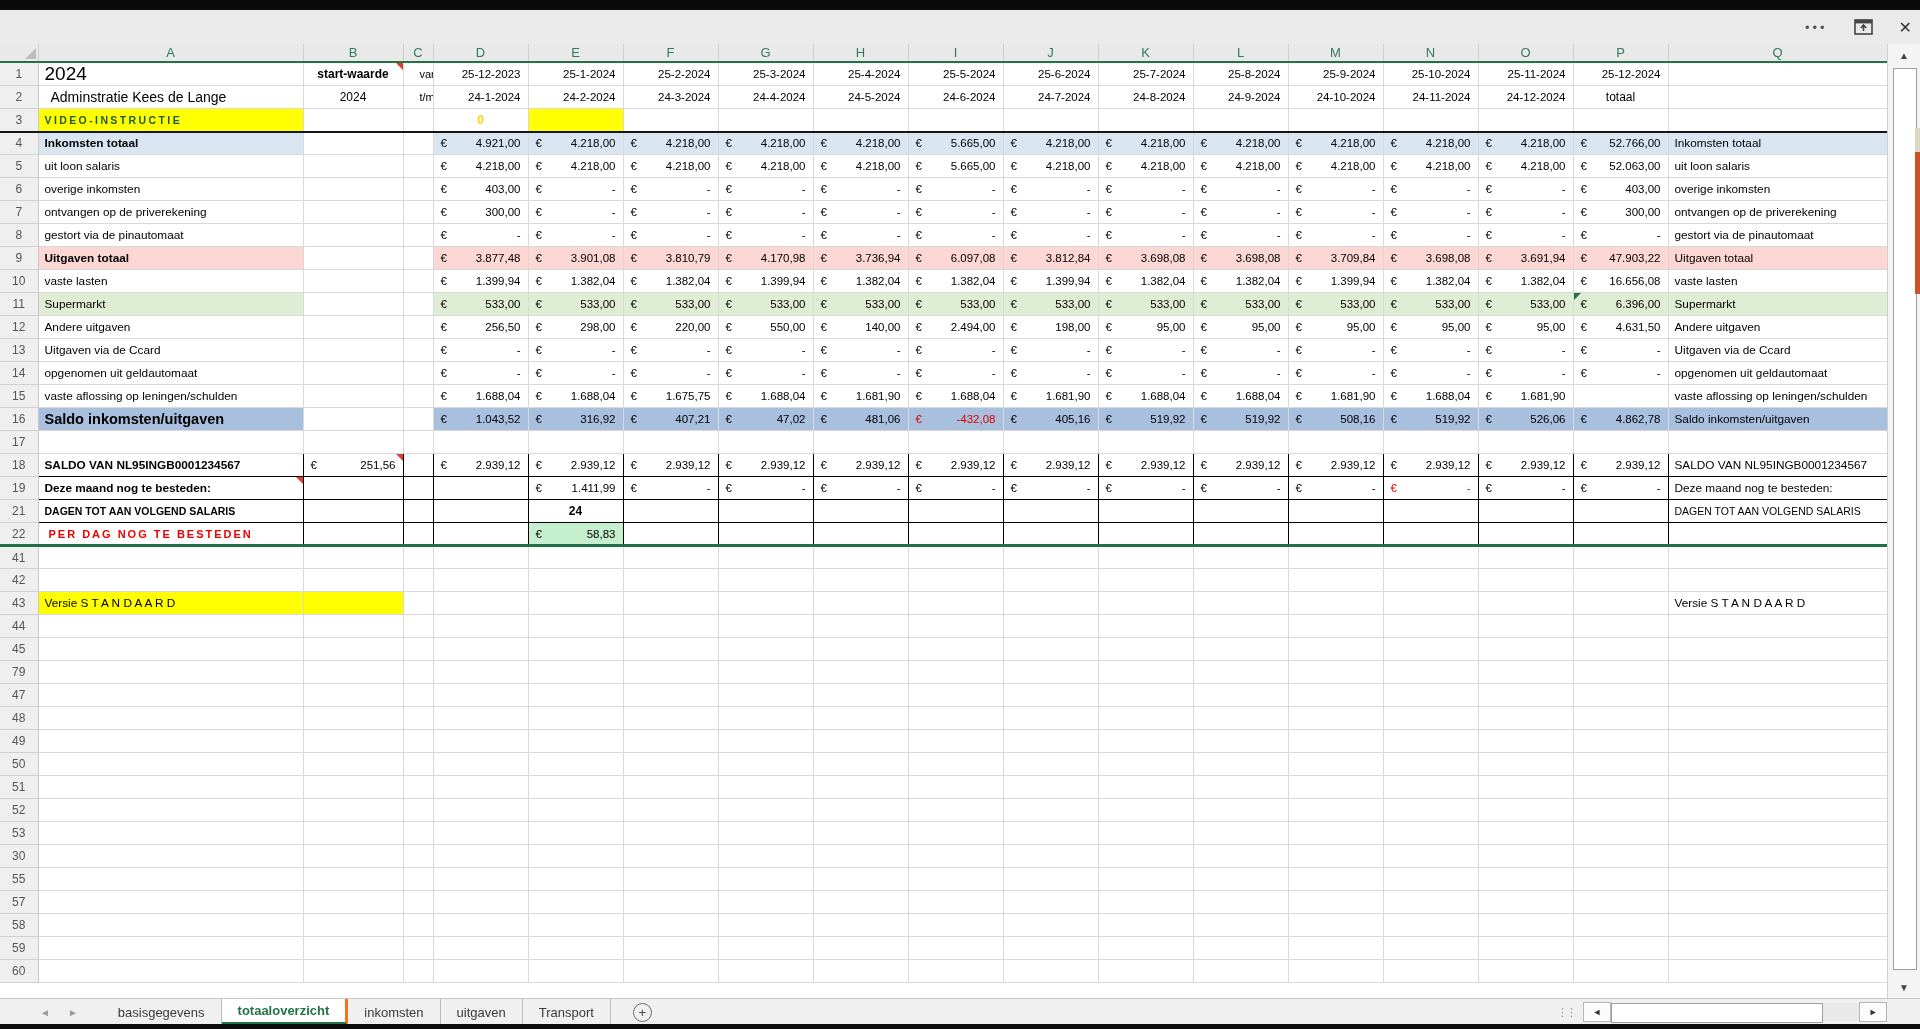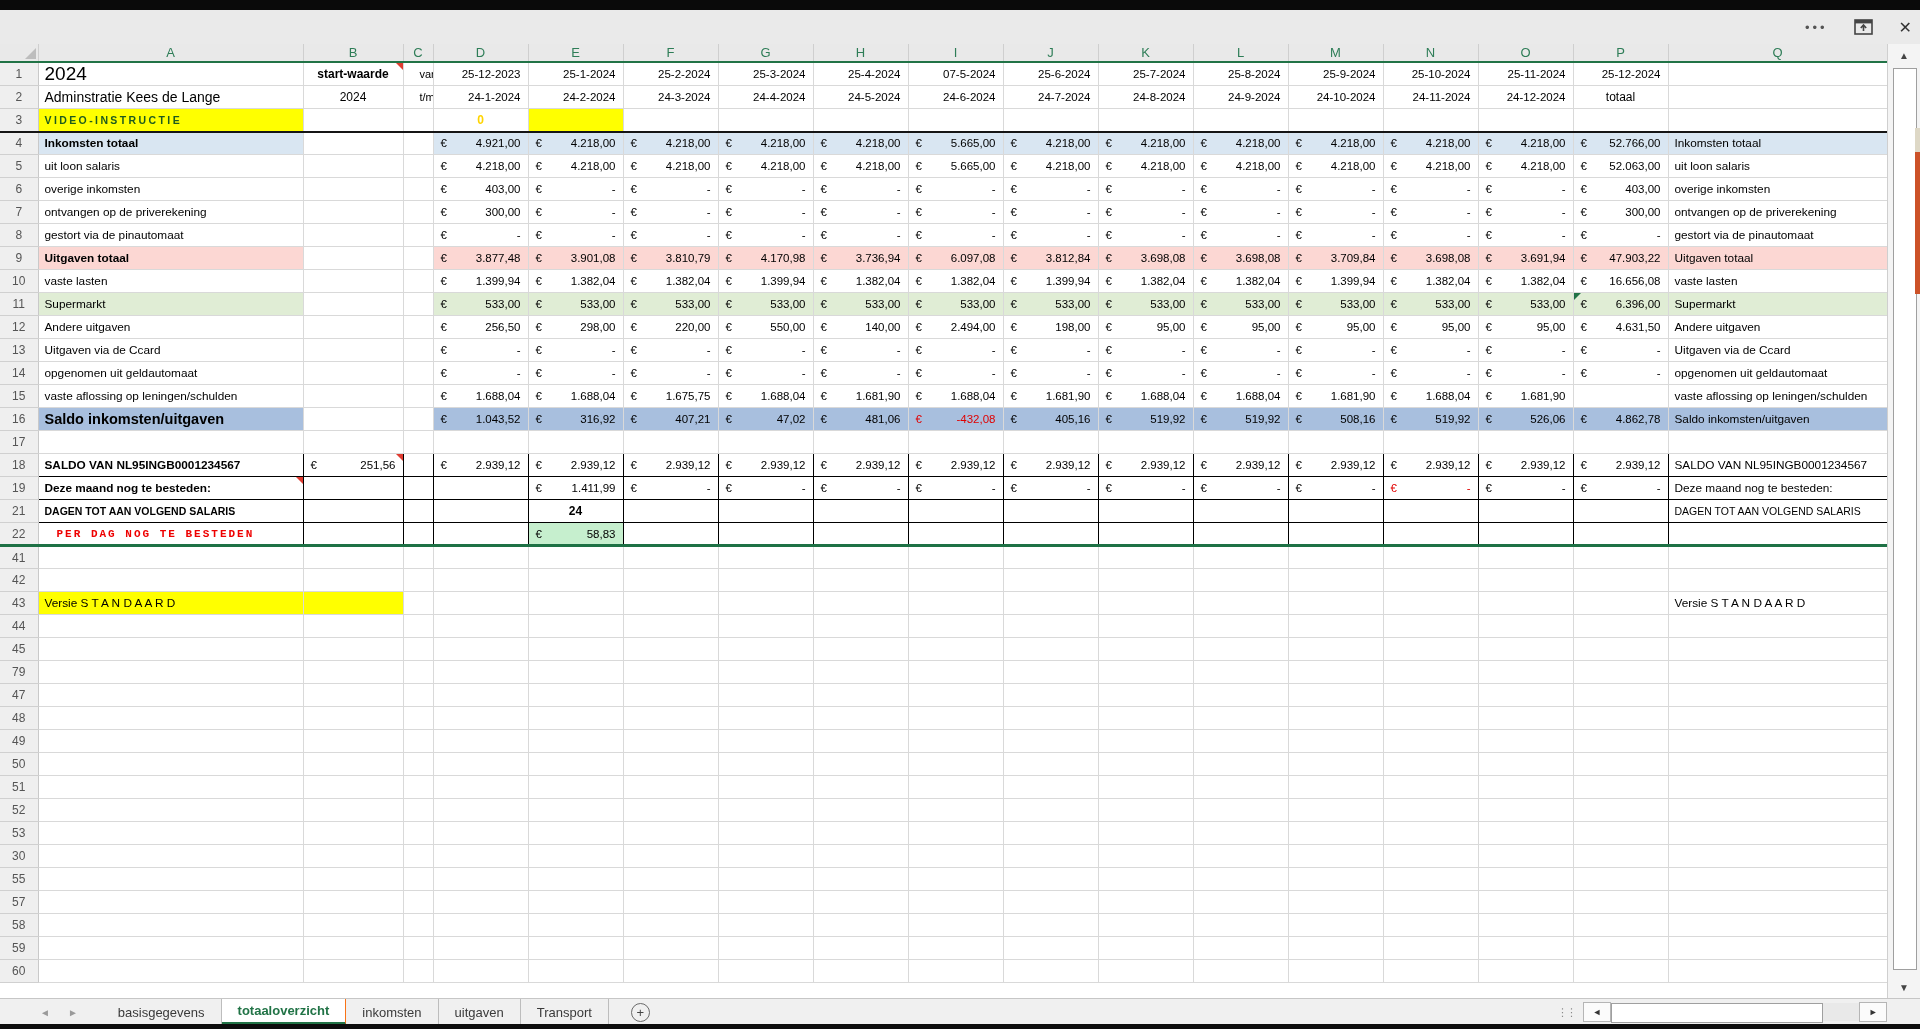--- a/index.html
+++ b/index.html
@@ -43,24 +43,24 @@
   td.box{border:1px solid #000;}
 
   
   .b{font-weight:700;}
   .ctr{text-align:center;}
   .dt{text-align:right;padding-right:7px;font-size:11.5px;}
   .lab{padding-left:6px;font-size:11.8px;}
   .sm{font-size:10.5px;}
   .big{font-size:14.5px;}
   .a1{font-size:19px;padding-left:6px;}
-  .a2{font-size:14px;padding-left:6px;}
+  .a2{font-size:14px;padding-left:12px;}
   .cc{padding-left:16px;font-size:11px;}
   .video{font-weight:700;color:#1e5b1e;letter-spacing:2.4px;font-size:10.5px;padding-left:6px;}
-  .redsp{font-weight:700;color:#ee0000;letter-spacing:2px;font-size:11px;padding-left:18px;font-family:Liberation Mono, monospace;}
+  .redsp{font-weight:700;color:#ee0000;letter-spacing:2px;font-size:11px;padding-left:10px;}
   .mny{display:flex;justify-content:space-between;align-items:center;padding:0 5px;font-size:11.5px;}
   .red{color:#e00000;}
   .y{background:#ffff00;}
   .ytx{color:#ffd400;font-weight:700;text-align:center;}
   .redbg{background:#f8caca;color:#e00000;}
   .grn{background:#c6efce;border:2px solid #1e7145;}
   .tri-r{position:absolute;top:0;right:0;width:0;height:0;
          border-top:7px solid #e03c31;border-left:7px solid transparent;}
   .tri-g{position:absolute;top:0;left:0;width:0;height:0;
          border-top:7px solid #217346;border-right:7px solid transparent;}
@@ -76,21 +76,21 @@
   .edge-beige{position:absolute;right:0;top:128px;width:5px;height:24px;background:#ded8c6;}
   .edge-orange{position:absolute;right:0;top:152px;width:5px;height:142px;background:#cc5228;}
 
   
   .tabbar{position:absolute;left:0;top:998px;width:1920px;height:26px;background:#f0f0f0;
           border-top:1px solid #c6c6c6;display:flex;align-items:stretch;font-size:13px;color:#3a3a3a;}
   .tab-nav{display:flex;align-items:center;gap:18px;padding:0 24px 0 40px;color:#9a9a9a;font-size:10px;}
   .tabs{display:flex;align-items:stretch;}
   .tab{display:flex;align-items:center;padding:0 16px;border-right:1px solid #bdbdbd;cursor:default;text-align:center;}
   .tab.active{background:#fff;color:#217346;font-weight:700;border-bottom:3px solid #217346;
-              border-right:1px solid #f97316;}
+              border-right:3px solid #f97316;}
   .tab-add{display:flex;align-items:center;margin-left:22px;}
   .tab-add .circ{width:17px;height:17px;border:1px solid #6a6a6a;border-radius:50%;color:#444;
                  display:flex;align-items:center;justify-content:center;font-size:13px;line-height:1;}
   .hscroll{position:absolute;right:33px;top:3px;width:330px;height:20px;display:flex;align-items:center;}
   .hs-grip{color:#8a8a8a;font-size:11px;letter-spacing:-2px;margin-right:8px;}
   .hs-btn{width:26px;height:18px;border:1px solid #b5b5b5;background:#fbfbfb;color:#333;
           display:flex;align-items:center;justify-content:center;font-size:9px;}
   .hs-track{width:250px;height:18px;background:#e9e9e9;position:relative;}
   .hs-thumb{position:absolute;left:0;top:0;width:210px;height:18px;background:#fff;border:1px solid #9f9f9f;}
   .bottom-strip{position:absolute;left:0;top:1024px;width:1920px;height:5px;background:#0d0d0d;}
@@ -164,21 +164,21 @@
           <tr>
             <td class="rn">1</td>
             <td class="a1"><span>2024</span></td>
             <td class="b ctr"><span>start-waarde</span><span class="tri-r"></span></td>
             <td class="cc"><span>van</span></td>
             <td class="dt"><span>25-12-2023</span></td>
             <td class="dt"><span>25-1-2024</span></td>
             <td class="dt"><span>25-2-2024</span></td>
             <td class="dt"><span>25-3-2024</span></td>
             <td class="dt"><span>25-4-2024</span></td>
-            <td class="dt"><span>07-5-2024</span></td>
+            <td class="dt"><span>25-5-2024</span></td>
             <td class="dt"><span>25-6-2024</span></td>
             <td class="dt"><span>25-7-2024</span></td>
             <td class="dt"><span>25-8-2024</span></td>
             <td class="dt"><span>25-9-2024</span></td>
             <td class="dt"><span>25-10-2024</span></td>
             <td class="dt"><span>25-11-2024</span></td>
             <td class="dt"><span>25-12-2024</span></td>
             <td></td>
           </tr>
           <tr>

